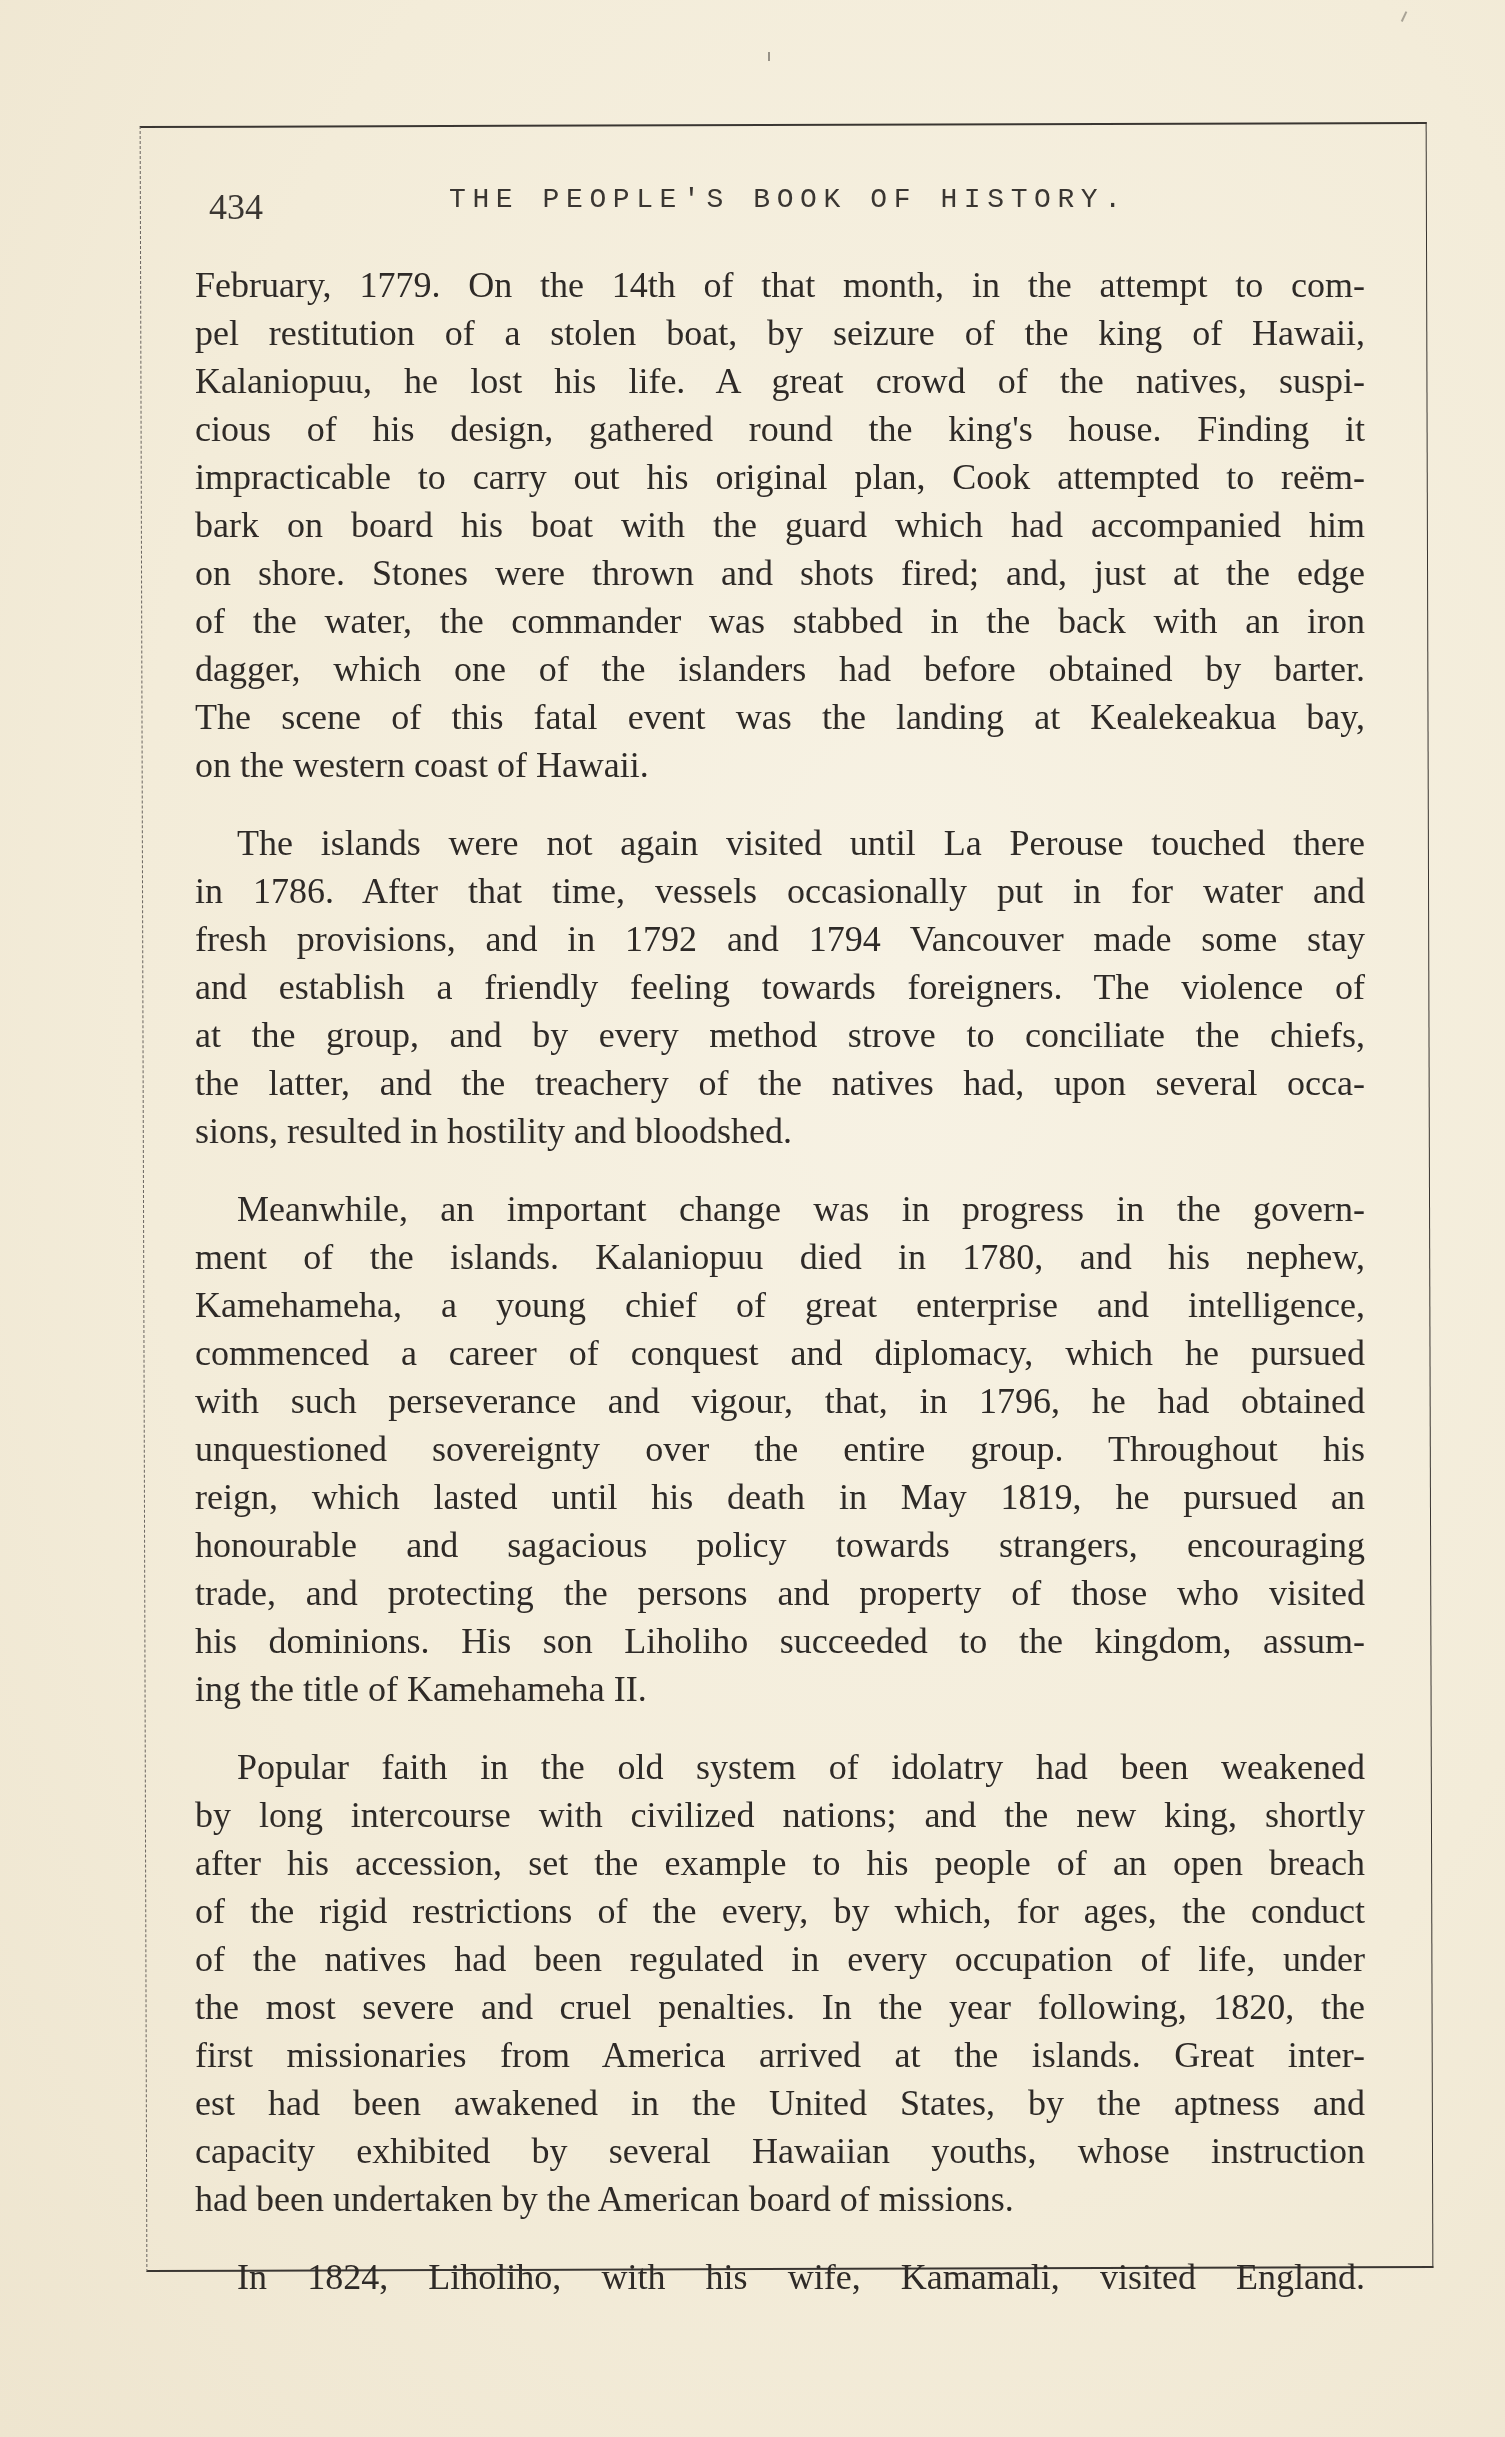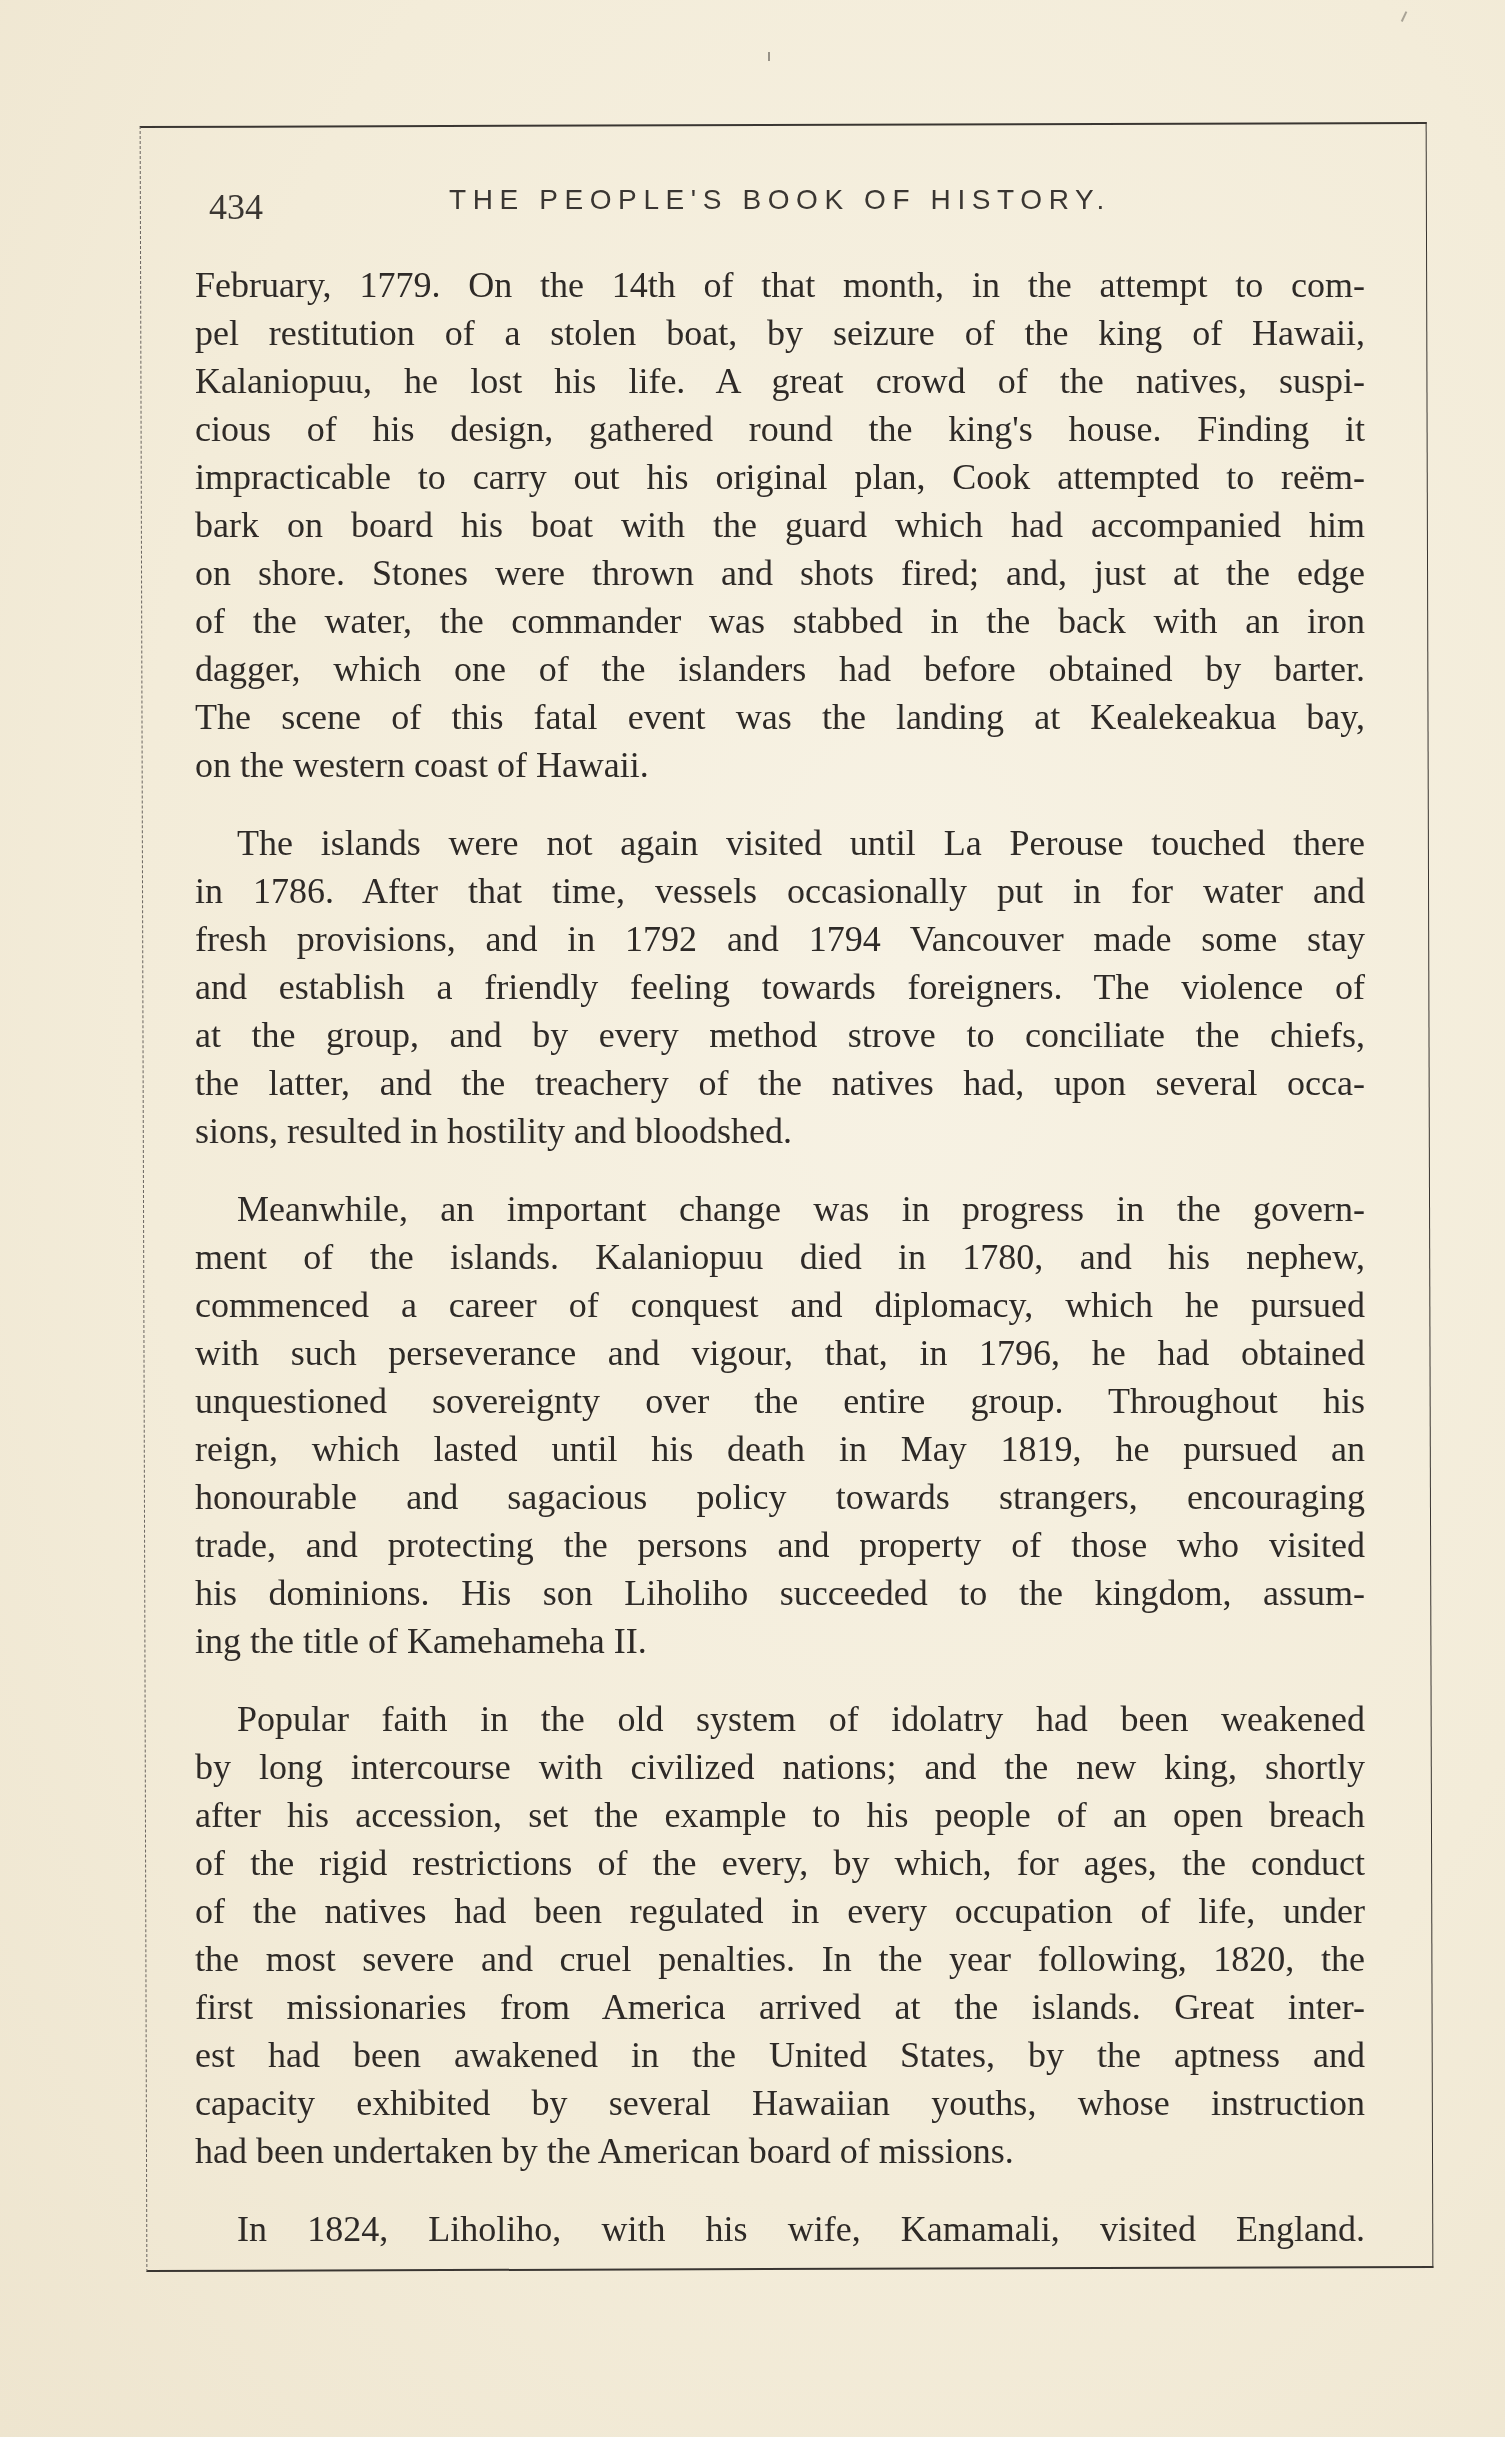--- a/index.html
+++ b/index.html
@@ -21,21 +21,21 @@
   }
   .header {
     position:absolute; left:193px; top:178px; width:1231px; height:47px;margin-left:16px;
   }
   .page-num {
     position:absolute; left:0; top:7.5px;
     font-family:"Liberation Serif", serif; font-size:36px; color:#3a3632;
   }
   .running-title {
     position:absolute; left:240px; top:5.6px;
-    font-family:Liberation Sans, sans-serif; font-size:28px; letter-spacing:6.6px; color:#3a3632;
+    font-family:Liberation Mono, monospace; font-size:28px; letter-spacing:6.6px; color:#3a3632;
   }
   .body {
     position:absolute; left:195px; top:261px; width:1170px;
     font-family:"Liberation Serif", serif; font-size:36px; line-height:48px;
     color:#2e2a27;
   }
   .line { display:block; white-space:nowrap; text-align:justify; text-align-last:justify; height:48px; }
   .line.last { text-align-last:left; }
   .line.indent { padding-left:42px;margin-top:30px; }
   .smudge { position:absolute; background:#3a3632; }
@@ -67,20 +67,21 @@
     <span class="line last">on the western coast of Hawaii.</span>
     <span class="line indent">The islands were not again visited until La Perouse touched there</span>
     <span class="line">in 1786.  After that time, vessels occasionally put in for water and</span>
     <span class="line">fresh provisions, and in 1792 and 1794 Vancouver made some stay</span>
     <span class="line">and establish a friendly feeling towards foreigners.  The violence of</span>
     <span class="line">at the group, and by every method strove to conciliate the chiefs,</span>
     <span class="line">the latter, and the treachery of the natives had, upon several occa-</span>
     <span class="line last">sions, resulted in hostility and bloodshed.</span>
     <span class="line indent">Meanwhile, an important change was in progress in the govern-</span>
     <span class="line">ment of the islands.  Kalaniopuu died in 1780, and his nephew,</span>
+    <span class="line">Kamehameha, a young chief of great enterprise and intelligence,</span>
     <span class="line">commenced a career of conquest and diplomacy, which he pursued</span>
     <span class="line">with such perseverance and vigour, that, in 1796, he had obtained</span>
     <span class="line">unquestioned sovereignty over the entire group.  Throughout his</span>
     <span class="line">reign, which lasted until his death in May 1819, he pursued an</span>
     <span class="line">honourable and sagacious policy towards strangers, encouraging</span>
     <span class="line">trade, and protecting the persons and property of those who visited</span>
     <span class="line">his dominions.  His son Liholiho succeeded to the kingdom, assum-</span>
     <span class="line last">ing the title of Kamehameha II.</span>
     <span class="line indent">Popular faith in the old system of idolatry had been weakened</span>
     <span class="line">by long intercourse with civilized nations; and the new king, shortly</span>

